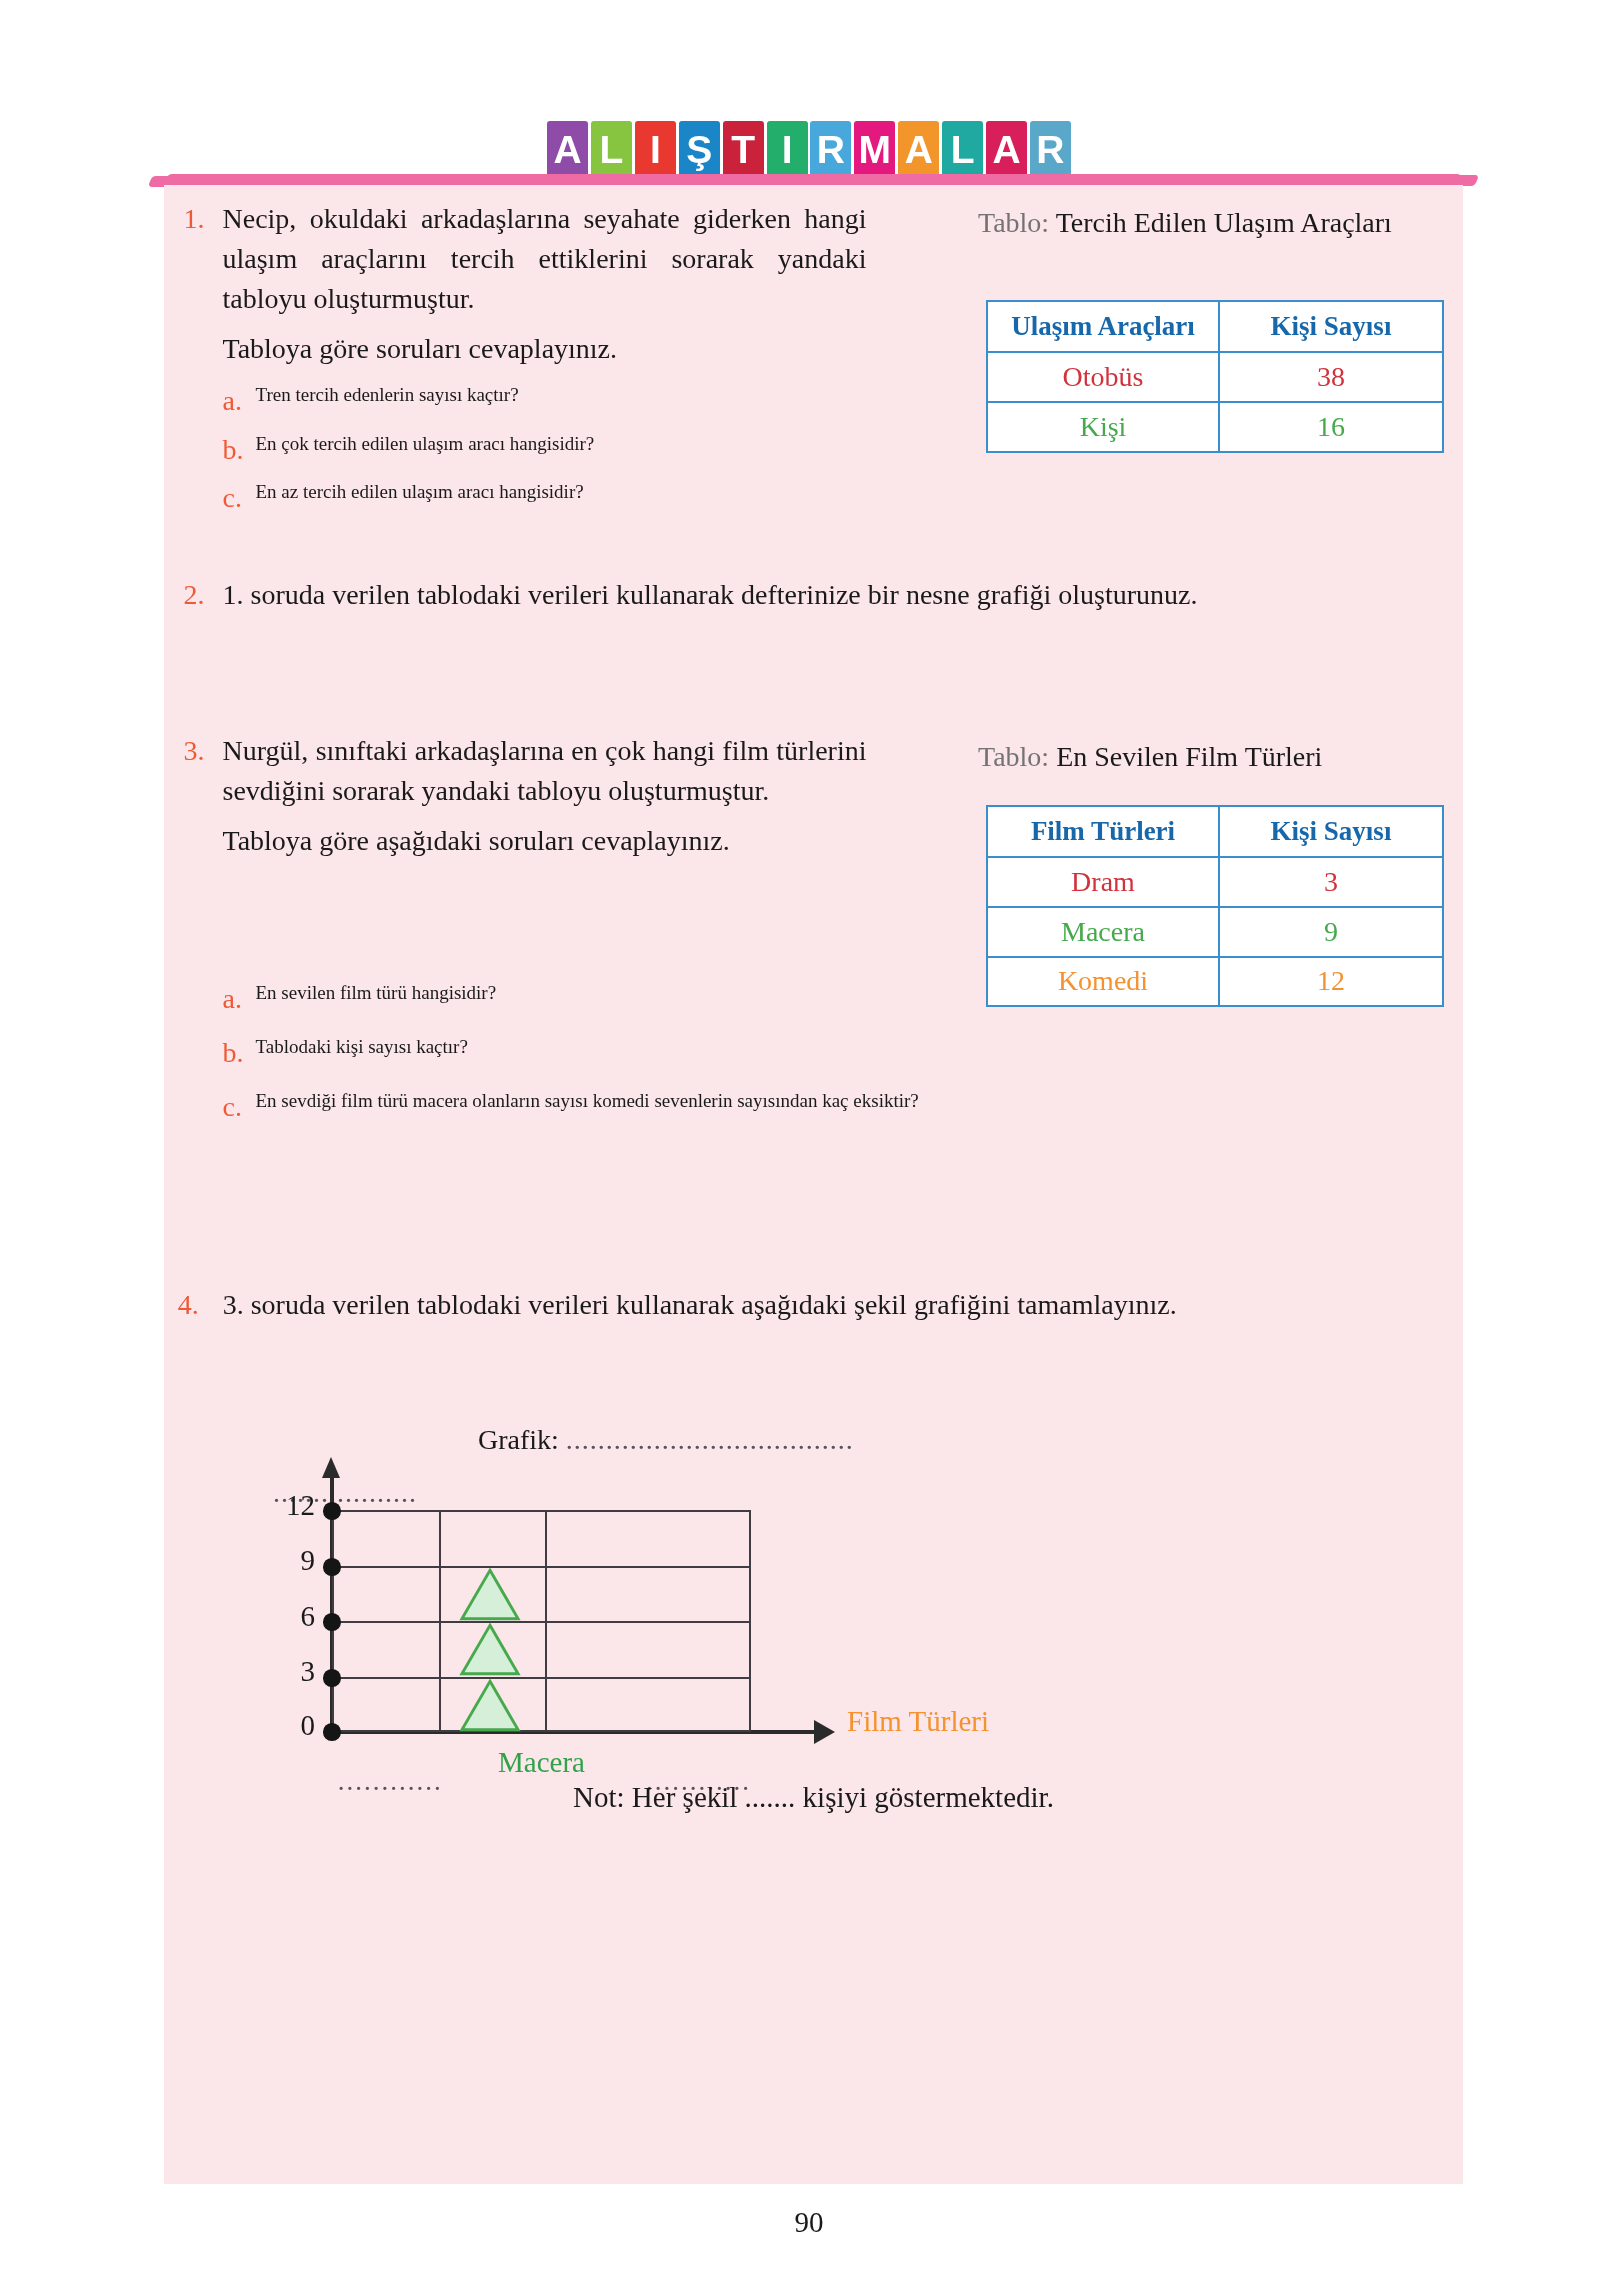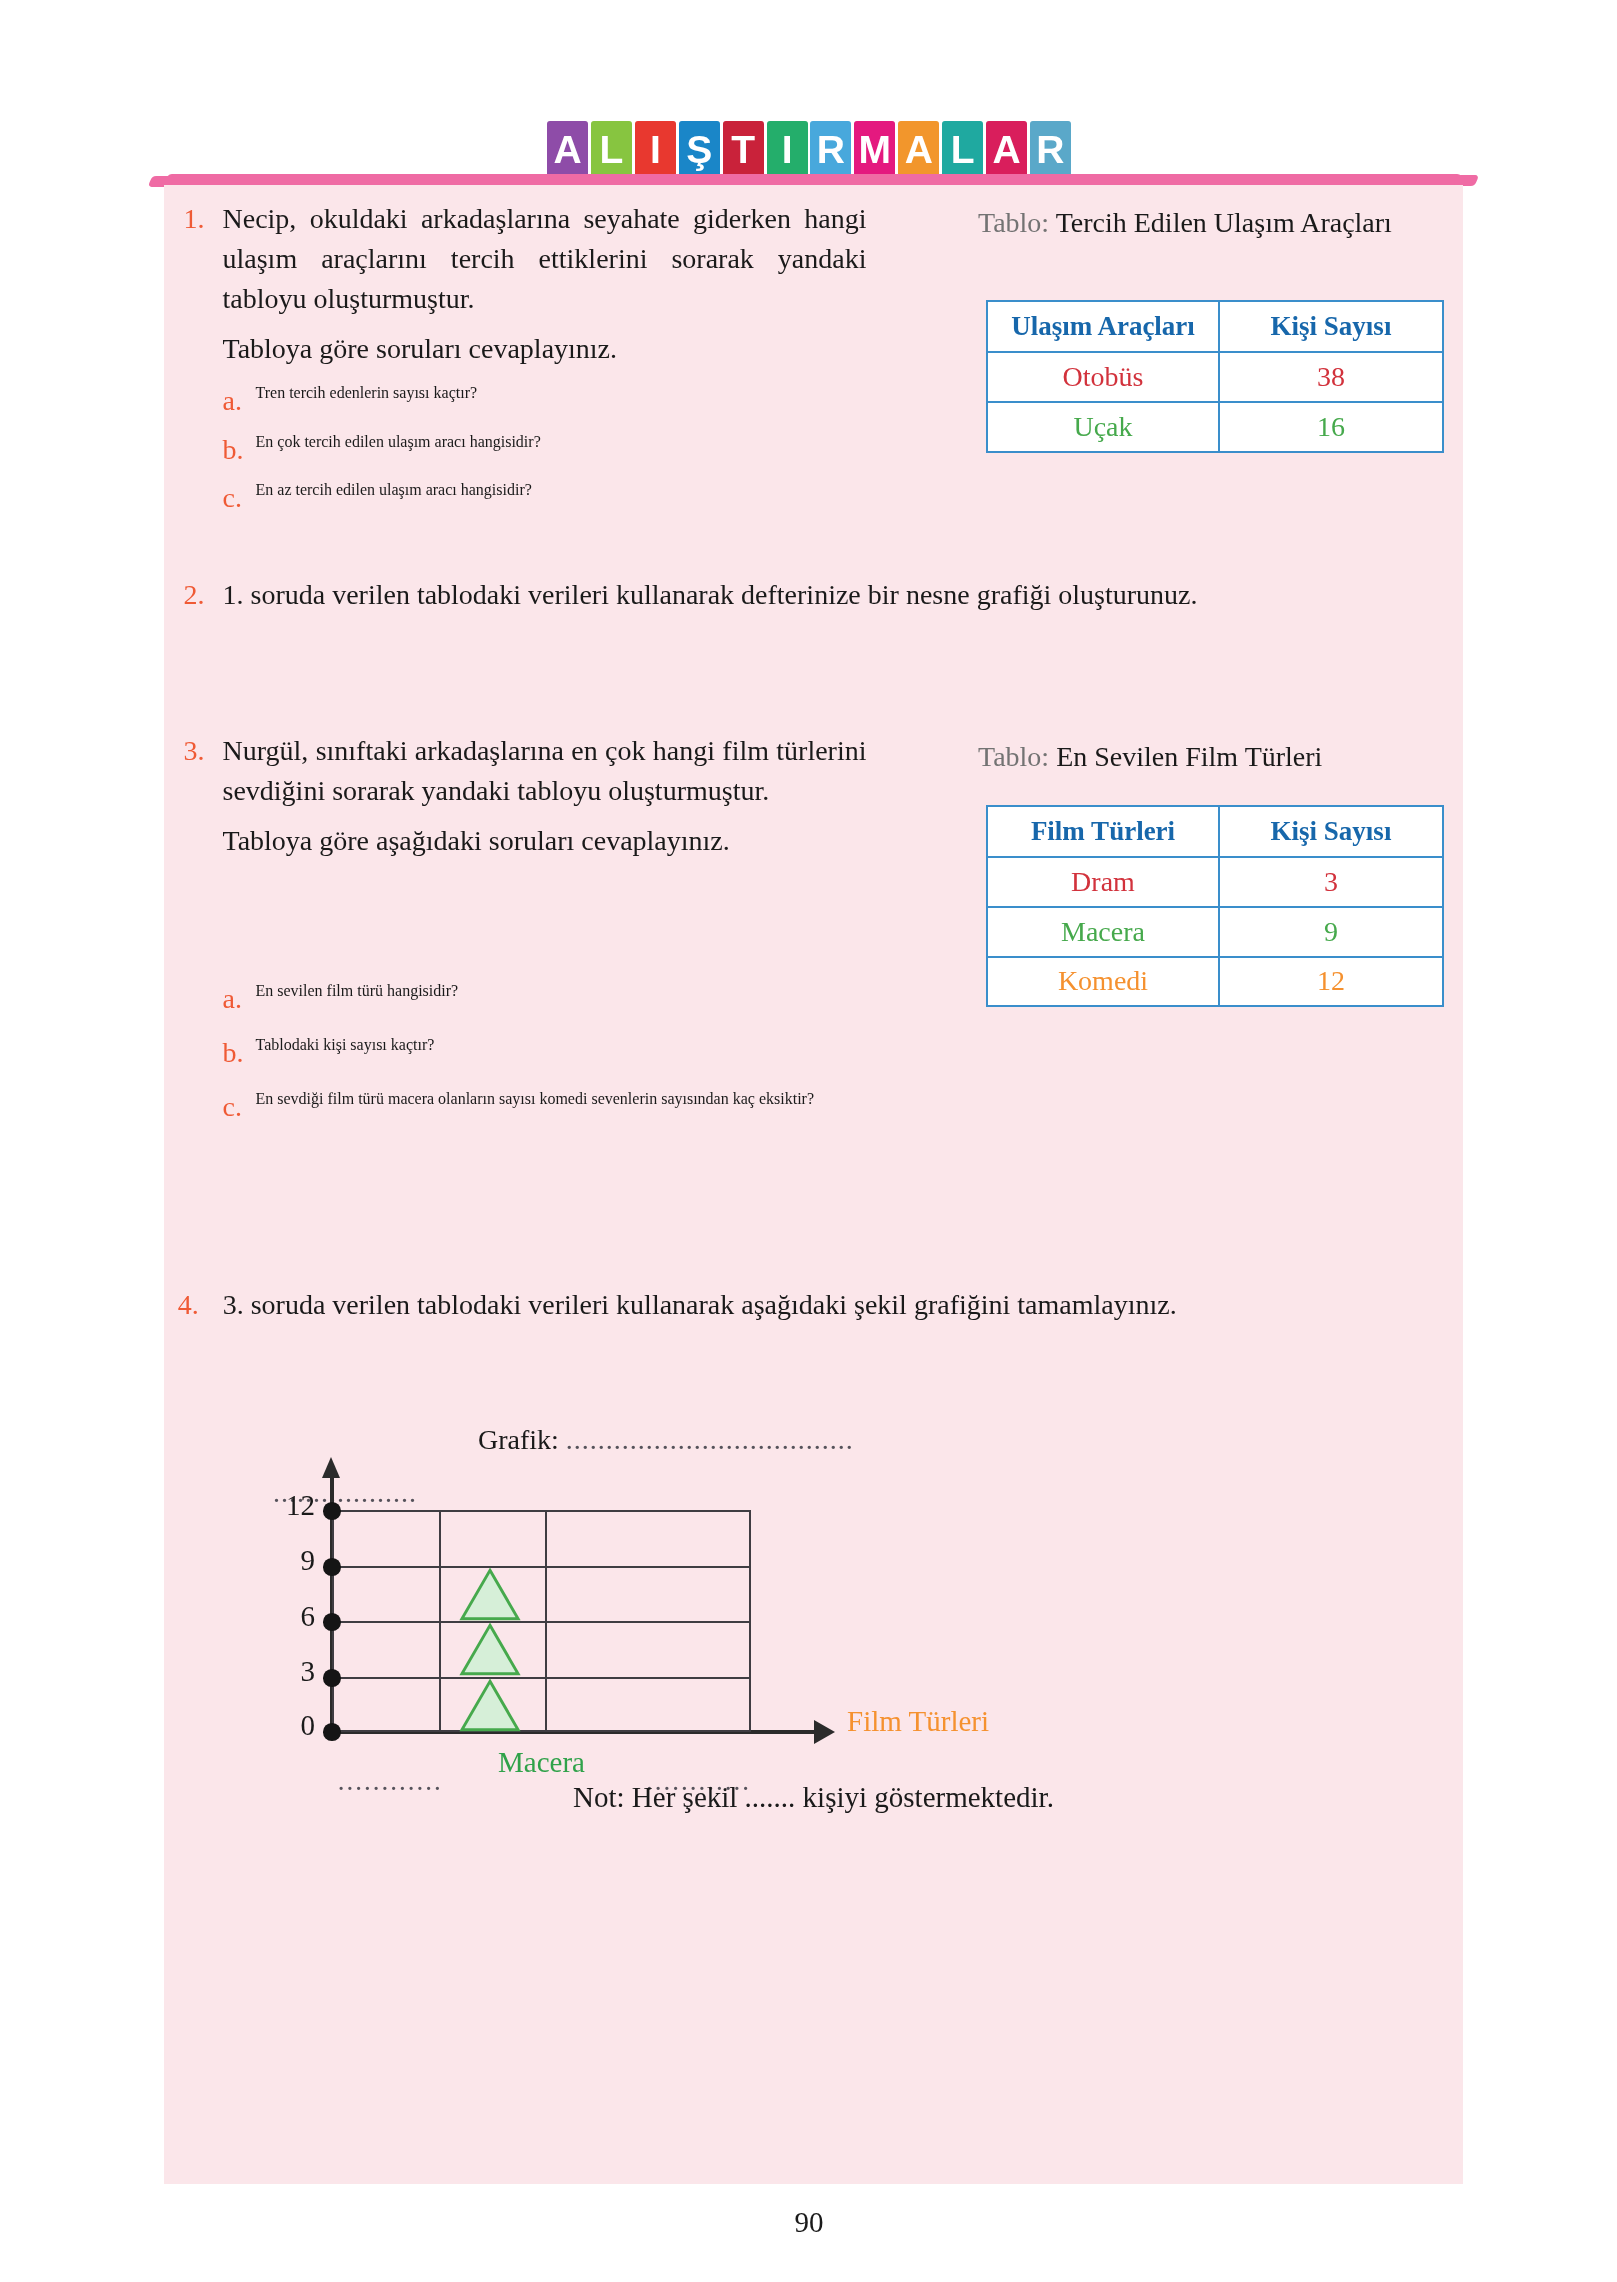--- a/index.html
+++ b/index.html
@@ -57,21 +57,21 @@
     width:39px; flex:0 0 39px; text-align:left;
     font-family:"Liberation Serif","DejaVu Serif",serif;
   }
   .q-body { font-size:28px; line-height:1.44; color:#1a1a1a; }
   .just { text-align:justify; text-align-last:left; }
   .sub-row { display:flex; margin-top:3.9px; }
   .sub-letter {
     color:#ef5a35; font-size:28px; line-height:1.44;
     flex:0 0 33px;
   }
-  .sub-body { font-size:16px; line-height:1.44; color:#1a1a1a; }
+  .sub-body { font-size:19px; line-height:1.44; color:#1a1a1a; }
 
   
   #q1 { position:absolute; left:19.5px; top:13.7px; width:683px; }
   #q1-text { width:648px; }
 
   
   #t1-cap { position:absolute; left:814px; top:17.6px; width:468px;
             font-size:28px; line-height:1.42; text-align:justify; text-align-last:left; }
   .cap-lbl { color:#737373; }
   .cap-txt { color:#1a1a1a; }
@@ -261,21 +261,21 @@
           <th>Ulaşım Araçları</th>
           <th>Kişi Sayısı</th>
         </tr>
       </thead>
       <tbody>
         <tr>
           <td class="cRed">Otobüs</td>
           <td class="cRed">38</td>
         </tr>
         <tr>
-          <td class="cGreen">Uçak</td>
+          <td class="cGreen">Kişi</td>
           <td class="cGreen">16</td>
         </tr>
       </tbody>
     </table>
   </div>
 
   <div id="q2">
     <div class="q-row">
       <div class="q-num">2.</div>
       <div class="q-body just" id="q2-text">1. soruda verilen tablodaki verileri kullanarak  defterinize bir nesne grafiği oluşturunuz.</div>

